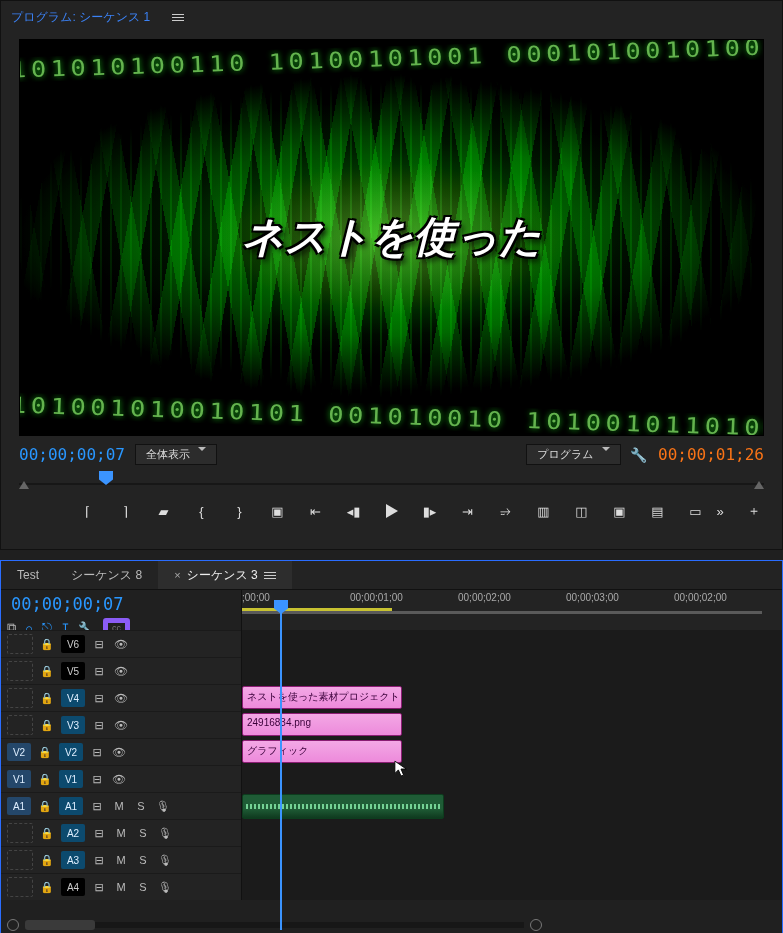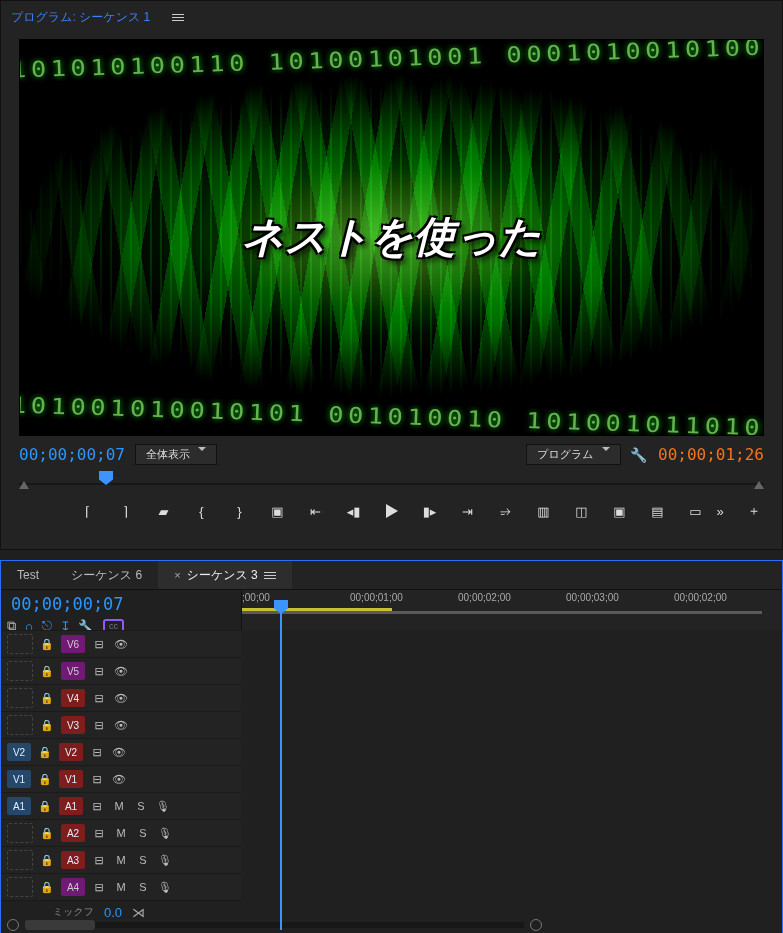--- a/index.html
+++ b/index.html
@@ -42,35 +42,35 @@
 .bottom{height:375px;margin-top:10px;border:1px solid #2a6dff;box-sizing:border-box;position:relative;background:#202020}
 .tabs{display:flex;height:28px;align-items:stretch;background:#232323;border-bottom:1px solid #111}
 .tab{padding:6px 16px;color:#bbb;display:flex;align-items:center;gap:6px;font-size:12px}
 .tab.active{background:#2d2d2d;color:#eee}
 .close{color:#aaa;font-size:11px}
 .tl-hdr{display:flex;height:40px}
 .tl-left{width:240px;display:flex;flex-direction:column;padding:4px 6px;box-sizing:border-box;gap:4px}
 .tl-tc{color:#2997ff;font-family:monospace;font-size:17px;padding-left:4px}
 .tool-row{display:flex;gap:8px;align-items:center;color:#b8b8b8;font-size:13px}
 .tool-row .on{color:#2997ff}
-.cc{border:2px solid #8b5cf6;border-radius:3px;padding:0 4px;font-size:9px;color:#777}
+.cc{border:5px solid #8b5cf6;border-radius:3px;padding:0 4px;font-size:9px;color:#777}
 .tl-ruler{flex:1;position:relative;border-left:1px solid #111;background:#232323}
 .tick-labels{position:absolute;top:2px;left:0;right:0;display:flex;font-size:10px;color:#aaa}
 .tick-labels span{width:130px}
 .wa{position:absolute;left:0;top:18px;height:3px;background:#c8c231;width:150px}
 .wa2{position:absolute;left:0;top:21px;height:3px;width:520px;background:#5a5a5a}
 .ph2{position:absolute;top:10px;left:32px;width:14px;height:14px;background:#3b94ff;clip-path:polygon(0 0,100% 0,100% 60%,50% 100%,0 60%)}
 .phline{position:absolute;top:10px;left:38px;width:2px;bottom:-300px;background:#3b94ff;z-index:5}
 .tracks{display:flex;height:270px}
 .trk-hdrs{width:240px;background:#232323}
 .trk{display:flex;align-items:center;height:27px;border-top:1px solid #1a1a1a;padding-left:6px;gap:6px;box-sizing:border-box;font-size:10px}
 .trk.aud{background:#232323}
-.chip{min-width:24px;height:18px;display:flex;align-items:center;justify-content:center;border-radius:2px;background:#701a75;color:#ccc;font-size:10px}
+.chip{min-width:24px;height:18px;display:flex;align-items:center;justify-content:center;border-radius:2px;background:#000000;color:#ccc;font-size:10px}
 .chip.src{background:#24476a;color:#dfefff}
-.chip.tgt{background:#7f1d1d;color:#dfefff}
+.chip.tgt{background:#0c4a6e;color:#dfefff}
 .chip.ghost{background:transparent;border:1px dashed #444;color:#777}
 .lock,.eye,.mute,.solo,.mic,.fx{width:16px;height:16px;display:flex;align-items:center;justify-content:center;color:#bbb;font-size:11px}
 .trk-content{flex:1;position:relative;background:#1b1b1b;border-left:1px solid #111;overflow:hidden}
 .clip{position:absolute;height:23px;border:1px solid #8b1d74;border-radius:2px;background:linear-gradient(#f3a8e5,#ed8adb);color:#3a003a;font-size:10px;padding:3px 4px;box-sizing:border-box;overflow:hidden;white-space:nowrap}
 .aclip{position:absolute;height:23px;border:1px solid #0d3d1e;background:linear-gradient(#1f5c36 60%,#0f3a1f);border-radius:2px}
 .aclip::before{content:"";position:absolute;left:3px;right:3px;top:9px;height:5px;background:repeating-linear-gradient(90deg,#74d194 0 2px,#1f5c36 2px 4px)}
 .cursor{position:absolute;width:14px;height:18px;pointer-events:none;z-index:10}
 .scroll{position:absolute;left:6px;bottom:4px;right:240px;height:10px;display:flex;align-items:center}
 .sc-tr{flex:1;height:6px;background:#171717;margin:0 6px;position:relative}
 .sc-th{position:absolute;left:0;width:70px;top:-2px;height:10px;background:#3a3a3a;border-radius:3px}
@@ -146,21 +146,21 @@
     <div class="right-extra">
       <span class="ibtn">»</span>
       <span class="ibtn">＋</span>
     </div>
   </div>
 </div>
 
 <div class="panel bottom">
   <div class="tabs">
     <div class="tab">Test</div>
-    <div class="tab">シーケンス 6</div>
+    <div class="tab">シーケンス 8</div>
     <div class="tab active">
       <span class="close">×</span>
       <span>シーケンス 3</span>
       <span class="hamb">
           <span></span>
           <span></span>
           <span></span>
         </span>
     </div>
   </div>
@@ -267,27 +267,31 @@
         </div>
       <div class="trk aud">
           <span class="chip ghost"></span>
           <span class="lock">🔒</span>
           <span class="chip">A4</span>
           <span class="fx">⊟</span>
           <span class="mute">M</span>
           <span class="solo">S</span>
           <span class="mic">🎙</span>
         </div>
-      <div class="mix">
-          <span>ミックフ</span>
-          <span class="val">0.0</span>
-          <span class="skip">⋊</span>
-        </div>
-    </div>
-
+    </div>
+
+    <div class="trk-content">
+      <div class="clip" style="top:56px;left:0;width:160px">ネストを使った素材プロジェクト</div>
+      <div class="clip" style="top:83px;left:0;width:160px">24916834.png</div>
+      <div class="clip" style="top:110px;left:0;width:160px">グラフィック</div>
+      <div class="aclip" style="top:164px;left:0;width:200px"></div>
+      <svg class="cursor" style="top:130px;left:152px" viewBox="0 0 16 20">
+          <path d="M1 1 L1 15 L5 11 L8 18 L11 17 L8 10 L14 10 Z" fill="#fff" stroke="#000"></path>
+        </svg>
+    </div>
   </div>
 
   <div class="scroll">
     <span class="circ"></span>
     <div class="sc-tr">
         <div class="sc-th"></div>
       </div>
     <span class="circ"></span>
   </div>
 </div>

